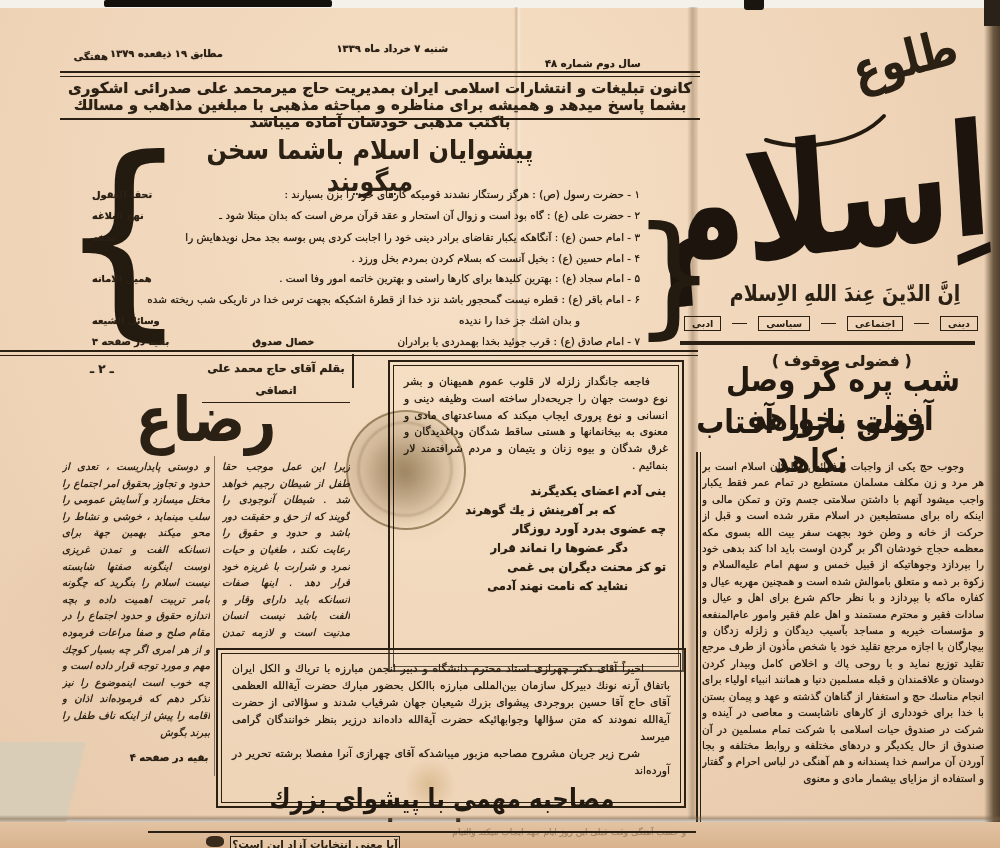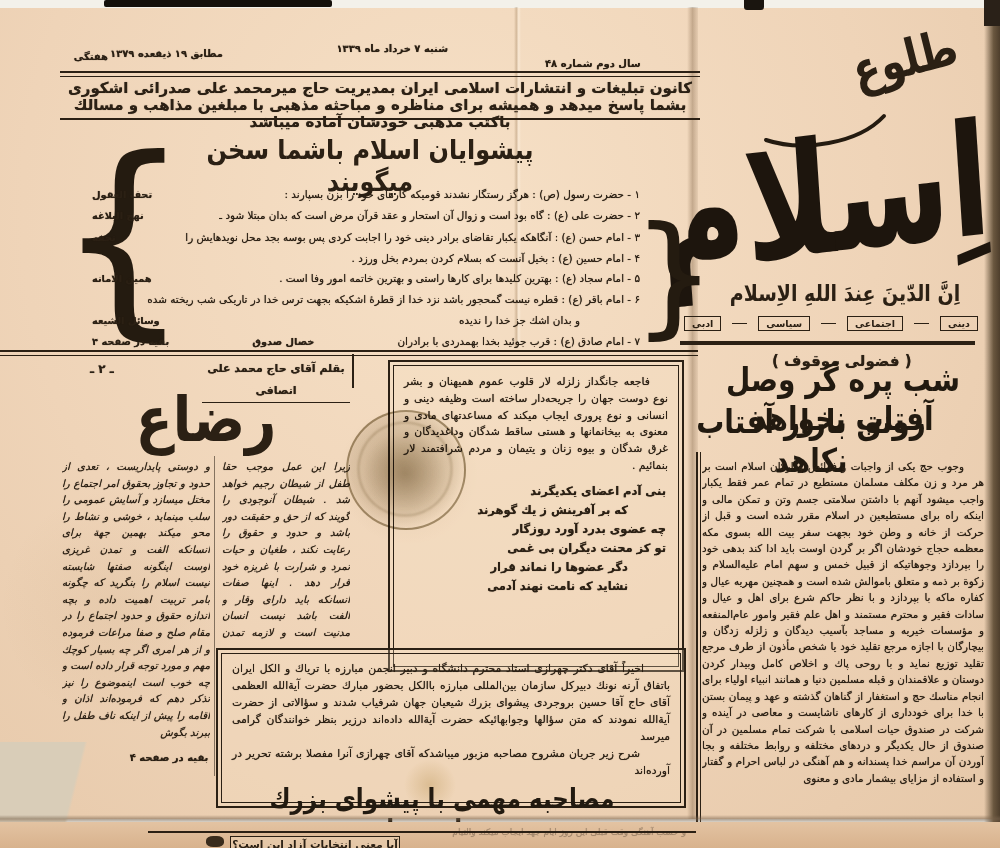--- a/index.html
+++ b/index.html
@@ -171,24 +171,24 @@
 
 <div class="abs rtl ink bodytext just soft" style="left:222px;top:458px;width:128px;height:182px;overflow:hidden;">زیرا این عمل موجب حقا طفل از شیطان رجیم خواهد شد . شیطان آنوجودی را گویند که از حق و حقیقت دور باشد و حدود و حقوق را رعایت نکند ، طغیان و حیات تمرد و شرارت با غریزه خود قرار دهد . اینها صفات انسانکه باید دارای وقار و الفت باشد نیست انسان مدنیت است و لازمه تمدن آشنائی و سازگاری و در محبت</div>
 <div class="abs rtl ink bodytext just soft" style="left:62px;top:458px;width:148px;height:292px;overflow:hidden;">و دوستی پایداریست ، تعدی از حدود و تجاوز بحقوق امر اجتماع را مختل میسازد و آسایش عمومی را سلب مینماید ، خوشی و نشاط را محو میکند بهمین جهة برای انسانکه الفت و تمدن غریزی اوست اینگونه صفتها شایسته نیست اسلام را بنگرید که چگونه بامر تربیت اهمیت داده و بچه اندازه حقوق و حدود اجتماع را در مقام صلح و صفا مراعات فرموده و از هر امری اگر چه بسیار کوچك مهم و مورد توجه قرار داده است و چه خوب است اینموضوع را نیز تذکر دهم که فرموده‌اند اذان و اقامه را پیش از اینکه ناف طفل را ببرند بگوش</div>
 <div class="abs rtl ink b soft" style="left:126px;top:752px;width:86px;font-size:10px;text-align:center;">بقیه در صفحه ۴</div>
 <div class="abs" style="left:214px;top:456px;width:1px;height:320px;background:rgba(43,32,20,.55);"></div>
 
 <div class="abs dblbox" style="left:388px;top:360px;width:264px;height:284px;padding:12px 14px;">
   <div class="rtl ink just soft" style="font-size:10.8px;line-height:16.8px;text-indent:18px;">فاجعه جانگداز زلزله لار قلوب عموم همیهنان و بشر نوع دوست جهان را جریحه‌دار ساخته است وظیفه دینی و انسانی و نوع پروری ایجاب میکند که مساعدتهای مادی و معنوی به بیخانمانها و هستی ساقط شدگان وداغدیدگان و غرق شدگان و بیوه زنان و یتیمان و مردم شرافتمند لار بنمائیم .</div>
   <div class="rtl ink" style="margin-top:7px;">
     <div class="poemline soft" style="margin-right:2px;">بنی آدم اعضای یکدیگرند</div>
-    <div class="poemline soft" style="margin-right:40px;">که بر آفرینش ز یك گوهرند</div>
+    <div class="poemline soft" style="margin-right:52px;">که بر آفرینش ز یك گوهرند</div>
     <div class="poemline soft" style="margin-right:2px;">چه عضوی بدرد آورد روزگار</div>
+    <div class="poemline soft" style="margin-right:40px;">دگر عضوها را نماند قرار</div>
     <div class="poemline soft" style="margin-right:2px;">تو کز محنت دیگران بی غمی</div>
-    <div class="poemline soft" style="margin-right:40px;">دگر عضوها را نماند قرار</div>
     <div class="poemline soft" style="margin-right:40px;">نشاید که نامت نهند آدمی</div>
   </div>
 </div>
 <div id="stamp" class="abs">
   <div id="stamp-inner" class="abs"></div>
 </div>
 
 <div class="abs dblbox" style="left:216px;top:648px;width:438px;height:136px;padding:10px 14px;">
   <div class="rtl ink just soft" style="font-size:10.8px;line-height:17px;text-indent:26px;">اخیراً آقای دکتر چهرازی استاد محترم دانشگاه و دبیر انجمن مبارزه با تریاك و الکل ایران باتفاق آرنه نونك دبیرکل سازمان بین‌المللی مبارزه باالکل بحضور مبارك حضرت آیةالله العظمی آقای حاج آقا حسین بروجردی پیشوای بزرك شیعیان جهان شرفیاب شدند و سؤالاتی از حضرت آیةالله نمودند که متن سؤالها وجوابهائیکه حضرت آیةالله داده‌اند درزیر بنظر خوانندگان گرامی میرسد</div>
   <div class="rtl ink just soft" style="font-size:10.8px;line-height:17px;text-indent:30px;">شرح زیر جریان مشروح مصاحبه مزبور میباشدکه آقای چهرازی آنرا مفصلا برشته تحریر در آورده‌اند</div>

